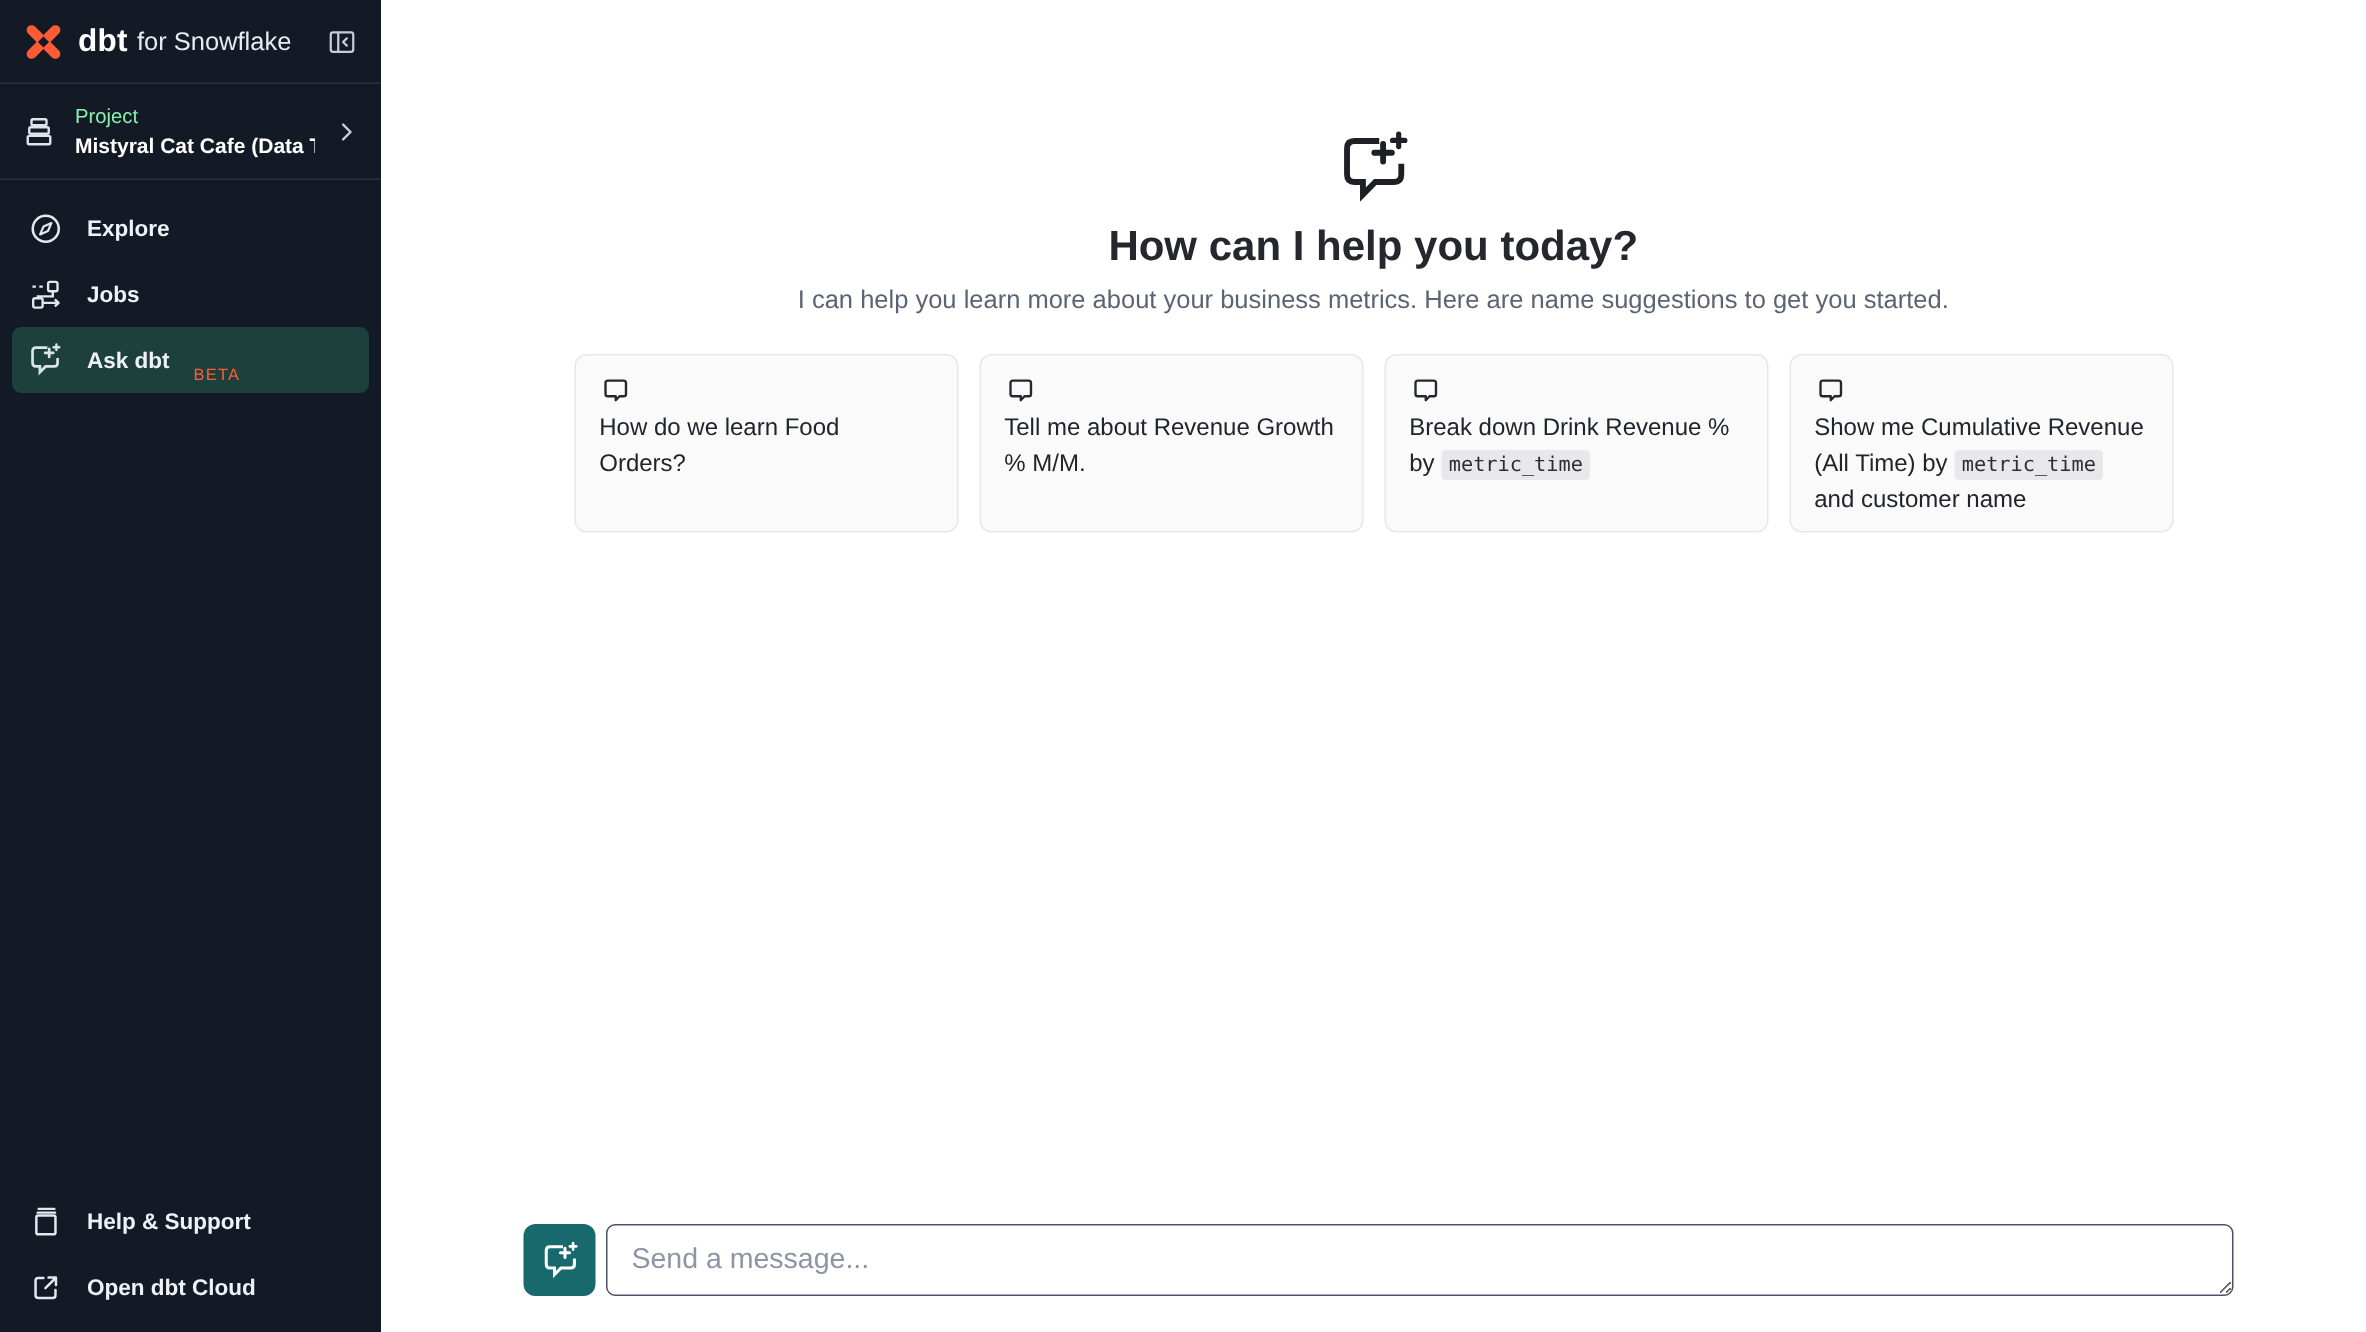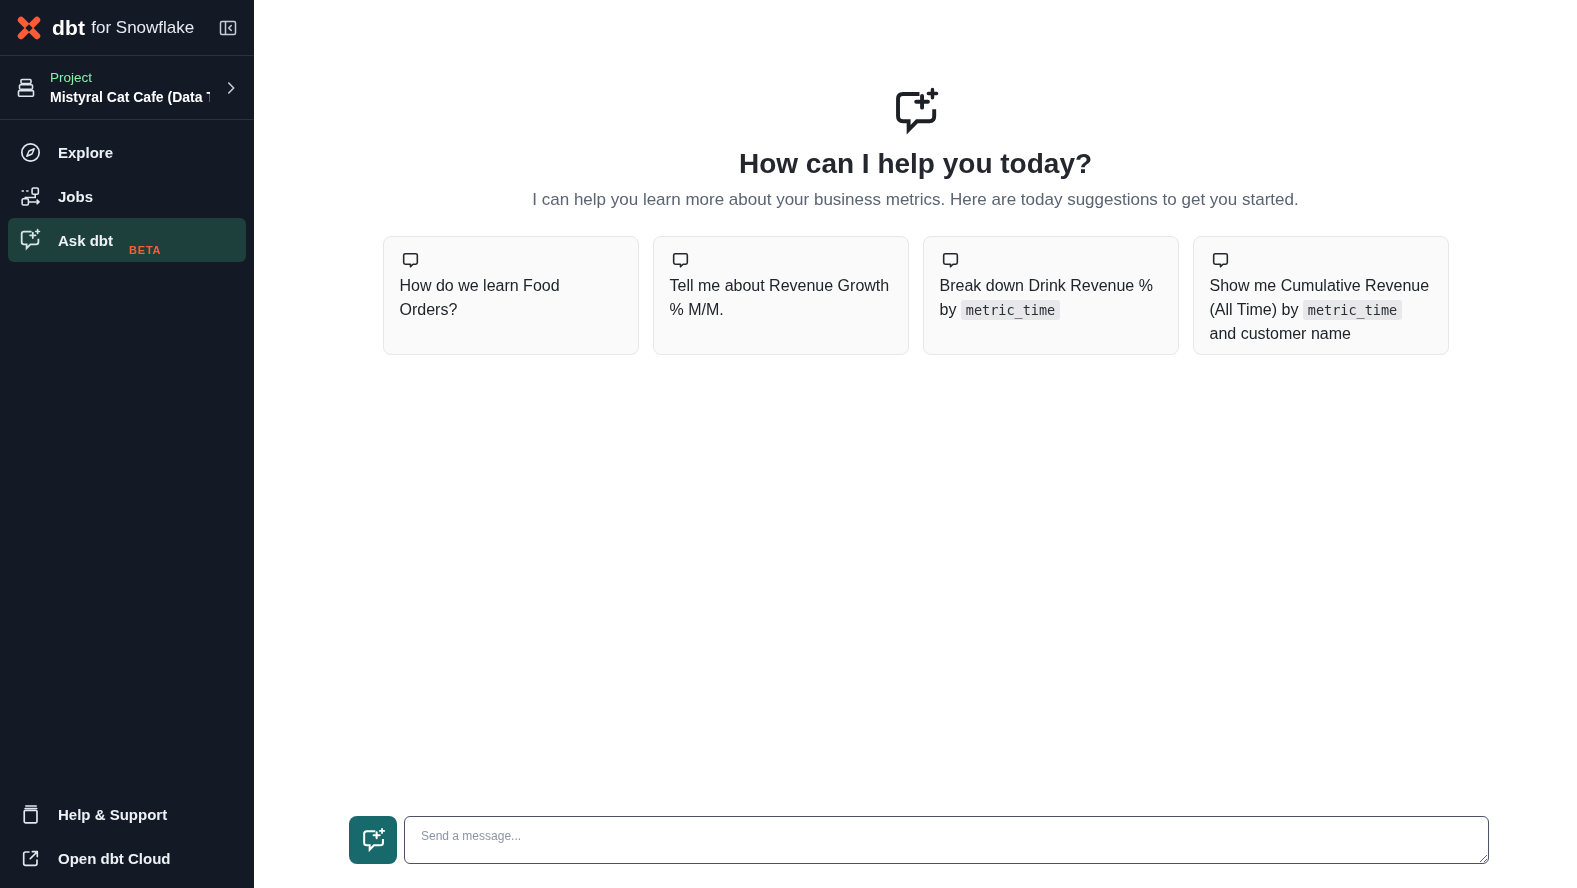--- a/index.html
+++ b/index.html
@@ -43,21 +43,21 @@
   .nav { padding:10px 8px 0 8px; display:flex; flex-direction:column; }
   .nav-item {
     height:44px; display:flex; align-items:center; gap:16px;
     padding:0 10px; border-radius:6px; cursor:pointer;
     color:#eef1f5; font-size:15px; font-weight:600;
   }
   .nav-item .nav-icon { width:24px; height:24px; display:flex; align-items:center; justify-content:center; color:#e3e7ee; flex:none; }
   .nav-item.active { background:var(--active-item-bg,#1e403d); }
   .nav-item.active .nav-icon { color:#d7e6e2; }
   .beta-badge {
-    color:var(--beta,#ff5c35); font-size:11px; font-weight:700; letter-spacing:0.8px;margin-top:20px;
+    color:var(--beta,#ff5c35); font-size:11px; font-weight:400; letter-spacing:0.8px;margin-top:20px;
   }
 
   .sidebar-spacer { flex:1; }
   .sidebar-footer { padding:0 8px 8px 8px; display:flex; flex-direction:column; }
 
   
   .main { flex:1; position:relative; background:#ffffff; }
   .hero { padding-top:86px; display:flex; flex-direction:column; align-items:center; }
   .hero-icon { color:#1d2025; margin-bottom:10px; }
   .hero-title { font-size:28px; font-weight:600; color:#24282e; margin-bottom:10px; }
@@ -85,21 +85,21 @@
   }
   .send-btn {
     width:48px; height:48px; border-radius:8px; border:none; flex:none;
     background:var(--teal,#17696b); color:#ffffff; cursor:pointer;
     display:flex; align-items:center; justify-content:center;
   }
   .message-input {
     flex:1; height:48px; min-height:48px; max-height:48px;
     border:1.5px solid #4b5368; border-radius:6px;
     padding:12px 16px; font-family:"Liberation Sans", sans-serif;
-    font-size:12px; color:#21252b; outline:none; background:#ffffff;
+    font-size:19px; color:#21252b; outline:none; background:#ffffff;
   }
   .message-input::placeholder { color:#8d94a5; }
 </style>
 </head>
 <body>
 
 <svg width="0" height="0" style="position:absolute">
   <defs>
     <symbol id="i-chat-sparkle" viewBox="0 0 24 24">
       <path d="M12.7 3.7 H6 Q3.7 3.7 3.7 6 V14 Q3.7 16.3 6 16.3 H8.6 V20.2 L12.4 16.3 H18.2 Q20.4 16.3 20.4 14 V11.6" fill="none" stroke="currentColor" stroke-width="1.8" stroke-linecap="square" stroke-linejoin="miter"></path>
@@ -232,21 +232,21 @@
     </div>
   </div>
 </aside>
 
 <main class="main">
   <section class="hero">
     <svg class="hero-icon" width="52" height="52">
         <use href="#i-chat-sparkle"></use>
       </svg>
     <h1 class="hero-title">How can I help you today?</h1>
-    <p class="hero-subtitle">I can help you learn more about your business metrics. Here are today suggestions to get you started.</p>
+    <p class="hero-subtitle">I can help you learn more about your business metrics. Here are name suggestions to get you started.</p>
   </section>
 
   <div class="cards-row">
     <div class="card">
       <svg class="card-icon" width="21" height="21">
           <use href="#i-chat-bubble"></use>
         </svg>
       <div class="card-text">How do we learn Food Orders?</div>
     </div>
     <div class="card">

